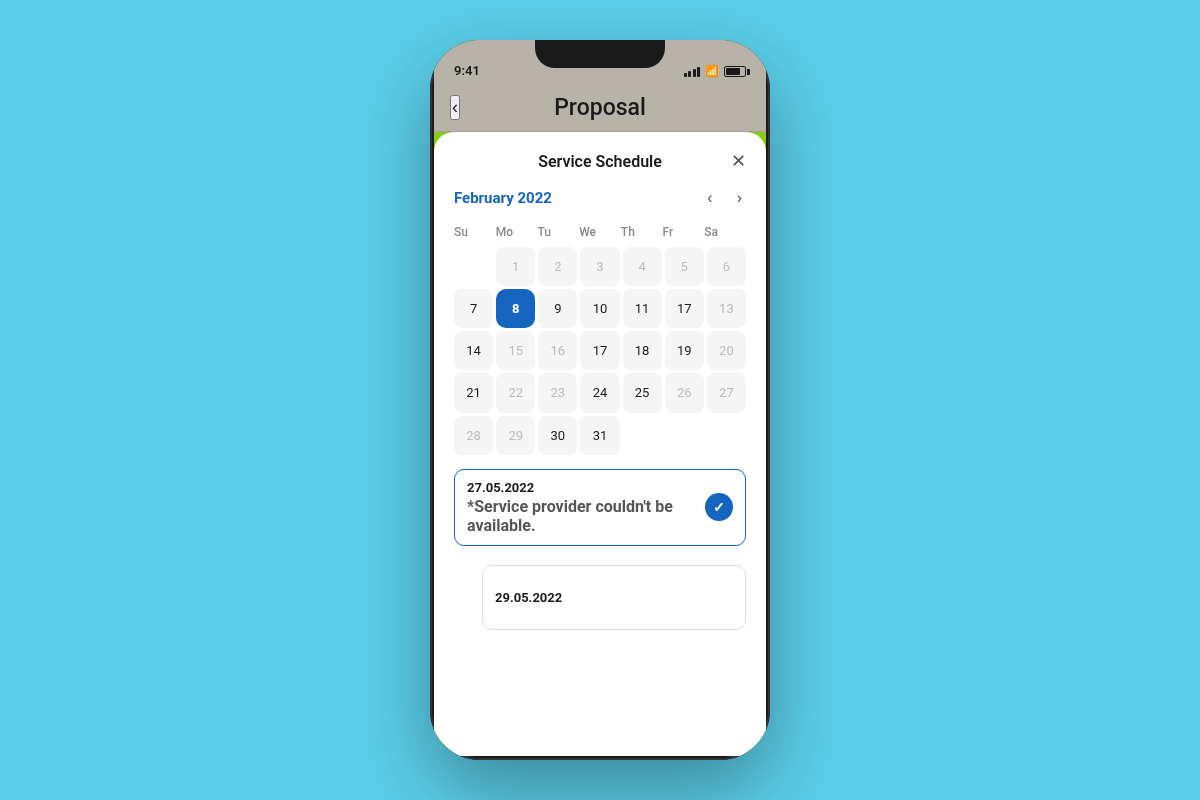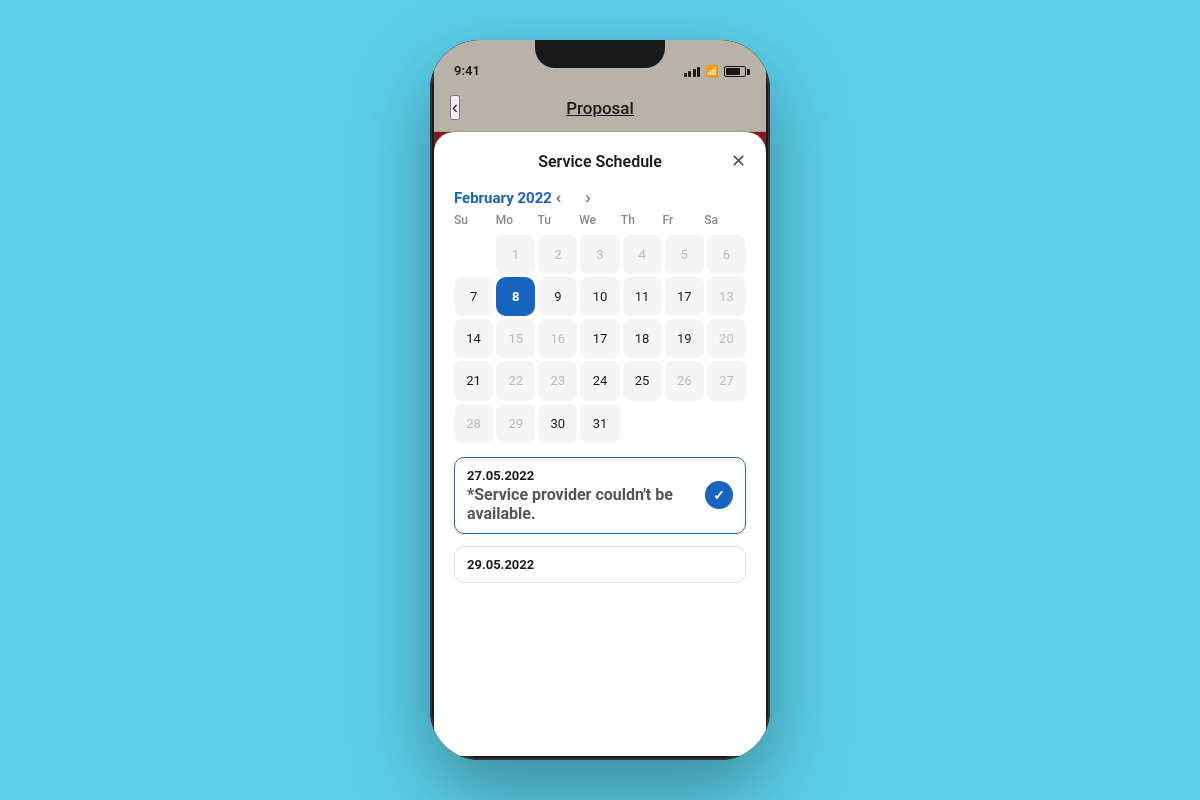--- a/index.html
+++ b/index.html
@@ -38,21 +38,21 @@
     }
 
     .phone-screen {
       position: absolute;
       top: 0;
       left: 4px;
       right: 4px;
       bottom: 4px;
       border-radius: 26px;
       overflow: hidden;
-      background: #7f1d1d;
+      background: #84cc16;
     }
 
     
     .status-bar {
       height: 44px;
       background: #b8b3a8;
       display: flex;
       align-items: flex-end;
       justify-content: space-between;
       padding: 0 20px 6px;
@@ -132,24 +132,23 @@
     .nav-back {
       position: absolute;
       left: 16px;
       font-size: 18px;
       color: #1a1a1a;
       cursor: pointer;
       font-weight: 300;
     }
 
     .nav-title {
-      font-size: 17px;
+      font-size: 23px;
       font-weight: 500;
       color: #1a1a1a;
-      text-decoration: underline;
     }
 
     
     .modal-card {
       background: #fff;
       border-radius: 20px 20px 0 0;
       padding: 20px 20px 0;
       margin-top: 0;
       height: 100%;
       overflow: hidden;
@@ -180,20 +179,22 @@
       background: none;
       border: none;
       font-weight: 400;
       line-height: 1;
     }
 
     
     .calendar-header {
       display: flex;
       align-items: center;
+      justify-content: space-between;
+      margin-bottom: 12px;
     }
 
     .calendar-month {
       font-size: 15px;
       font-weight: 700;
       color: #1565C0;
     }
 
     .calendar-nav {
       display: flex;
@@ -262,21 +263,21 @@
     .cal-day.normal {
       color: #1a1a1a;
       background: #f5f5f5;
     }
 
     
     .schedule-list {
       margin-top: 14px;
       display: flex;
       flex-direction: column;
-      gap: 12px;
+      gap: 19px;
     }
 
     .schedule-item {
       border: 1.5px solid #1565C0;
       border-radius: 10px;
       padding: 10px 12px;
       display: flex;
       align-items: center;
       justify-content: space-between;
       background: #fff;
@@ -312,22 +313,23 @@
 
     .check-mark {
       color: #fff;
       font-size: 14px;
       font-weight: 700;
     }
 
     .schedule-item-2 {
       border: 1.5px solid #ddd;
       border-radius: 10px;
-      padding: 10px 12px;
+      padding: 24px 12px;
       background: #fff;
+      margin-left: 28px;
     }
 
     .schedule-date-2 {
       font-size: 13px;
       font-weight: 700;
       color: #1a1a1a;
     }
 
     
     .phone-inner {

